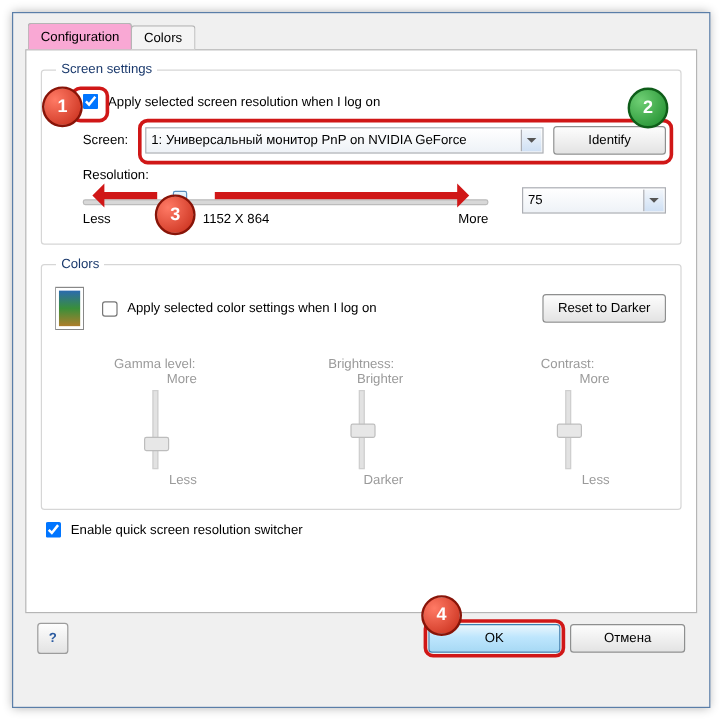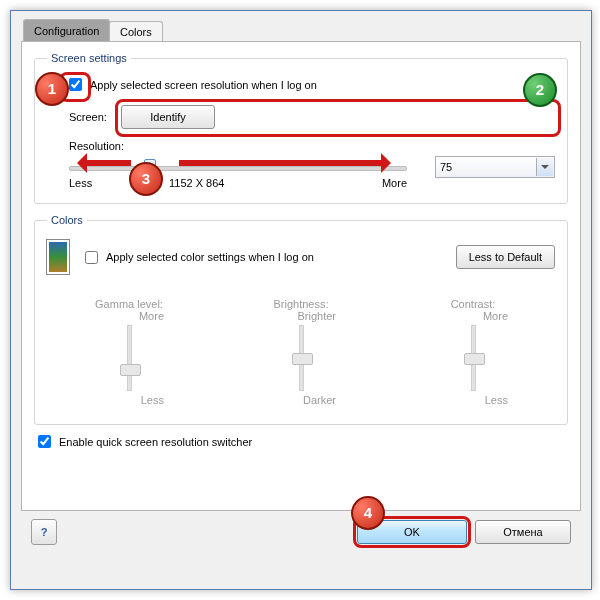--- a/index.html
+++ b/index.html
@@ -4,21 +4,21 @@
 <style>
 body{margin:0;font-family:"Segoe UI",Tahoma,sans-serif;font-size:11px;background:#fff;color:#000}
 .window{position:relative;width:580px;height:578px;margin:10px;border:1px solid #5a7ea8;background:#f0f0f0;box-shadow:0 0 8px rgba(0,0,0,.3)}
 .titlebar{height:28px;background:linear-gradient(#fdfdfe,#e8eef7 45%,#d7e4f2);display:flex;align-items:center;padding:0 4px;border-bottom:1px solid #b8c8dc}
 .titlebar-icon{width:16px;height:16px;margin:0 6px;background:linear-gradient(135deg,#f6c04a,#da7b1f);border-radius:2px}
 .titlebar-title{flex:1;color:#1a2b44}
 .closebtn{width:44px;height:18px;background:linear-gradient(#e79,#c8102e);border:1px solid #8a0c1f;border-radius:3px;color:#fff;display:flex;align-items:center;justify-content:center;font-weight:bold;font-size:12px}
 .client{padding:8px 10px;height:calc(100% - 28px);box-sizing:border-box;display:flex;flex-direction:column}
 .tabs{position:relative;height:22px}
 .tab{position:absolute;top:0;height:21px;padding:0 10px;display:flex;align-items:center;background:#fff;border:1px solid #b5b5b5;border-bottom:none;border-radius:3px 3px 0 0}
-.tab.active{z-index:3;background:#a3a3a3}
+.tab.active{z-index:3;background:#f9a8d4}
 .tab.inactive{z-index:1;background:#f4f4f4;top:2px;height:19px}
 .tabpanel{border:1px solid #b5b5b5;background:#fff;padding:10px 12px;flex:1;position:relative}
 fieldset{border:1px solid #d6d6d6;border-radius:3px;margin:0 0 10px;padding:10px 12px 14px}
 legend{padding:0 4px;color:#1b3a6d}
 .row{display:flex;align-items:center;gap:8px;margin:4px 0}
 input[type=checkbox]{width:13px;height:13px;margin:0}
 .label{color:#000}
 .disabled{color:#9a9a9a}
 .dropdown{height:20px;border:1px solid #abadb3;background:linear-gradient(#fff,#eef2f7);display:flex;align-items:center;padding:0 4px;position:relative}
 .dropdown .dbtn{position:absolute;right:1px;top:1px;bottom:1px;width:16px;background:linear-gradient(#f2f6fb,#cfe0f4);border-left:1px solid #abadb3;display:flex;align-items:center;justify-content:center}
@@ -58,20 +58,26 @@
 
         <div class="row" style="margin-left:22px;position:relative">
           <input type="checkbox" checked="" style="">
           <span class="label">Apply selected screen resolution when I log on</span>
           <div class="redmark" style="left:-34px;top:-6px">1</div>
           <div class="redbox" style="left:-10px;top:-6px;width:26px;height:24px"></div>
         </div>
 
         <div class="row screen-row" style="margin:14px 0 8px 22px">
           <span class="label" style="width:44px">Screen:</span>
+          <div class="dropdown" style="flex:1">
+            <span>1: Универсальный монитор PnP on NVIDIA GeForce</span>
+            <div class="dbtn">
+                <div class="chev"></div>
+              </div>
+          </div>
           <div class="btn">Identify</div>
           <div class="redbox" style="left:46px;right:-6px;top:-6px;height:32px"></div>
           <div class="greenmark" style="right:-2px;top:-32px">2</div>
         </div>
 
         <div class="row" style="margin:11px 0 0 22px">
           <span class="label" style="flex:1">Resolution:</span>
         </div>
 
         <div class="row" style="margin:4px 0 0 22px;align-items:flex-start">
@@ -99,21 +105,21 @@
         </div>
       </fieldset>
 
       <fieldset>
         <legend>Colors</legend>
         <div class="row">
           <div class="coloricon"></div>
           <input type="checkbox" style="">
           <span class="label">Apply selected color settings when I log on</span>
           <div style="flex:1"></div>
-          <div class="btn">Less to Default</div>
+          <div class="btn">Reset to Darker</div>
         </div>
         <div class="row disabled" style="margin-top:24px;justify-content:space-around;align-items:flex-start">
           <div class="colslider">
             <span>Gamma level:</span>
             <span style="align-self:flex-end">More</span>
             <div class="vtrack">
                 <div class="vthumb" style="top:38px"></div>
               </div>
             <span style="align-self:flex-end">Less</span>
           </div>

